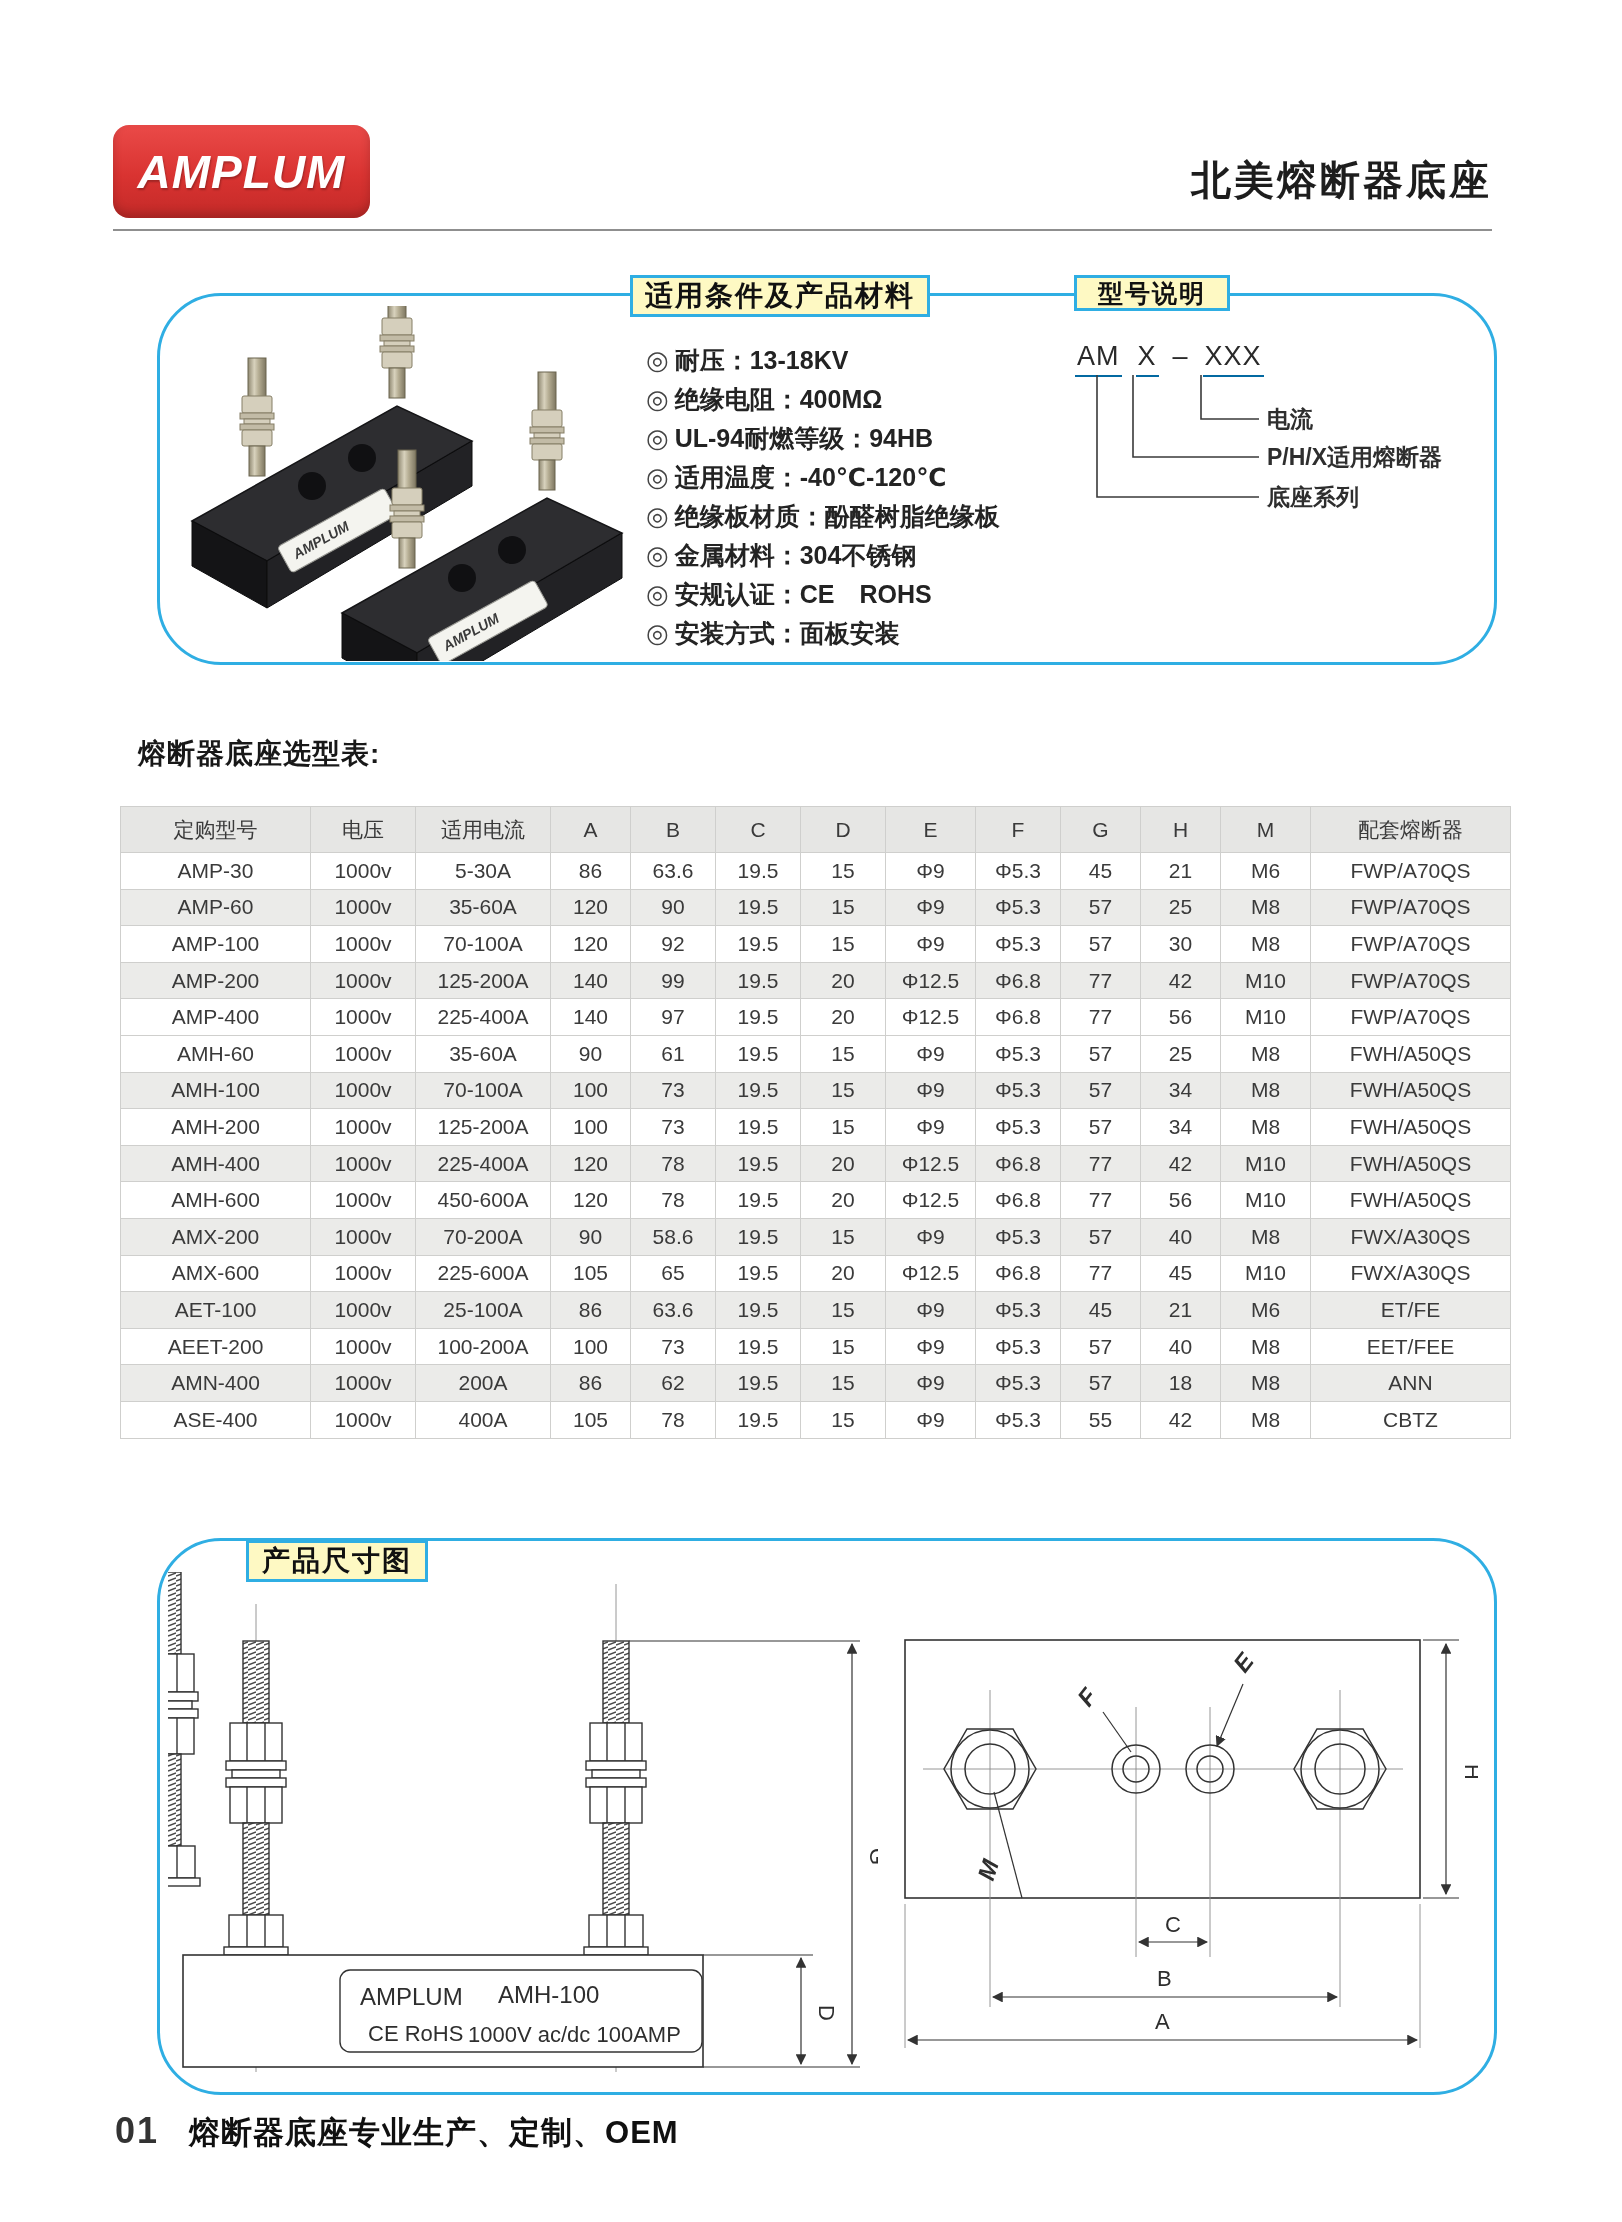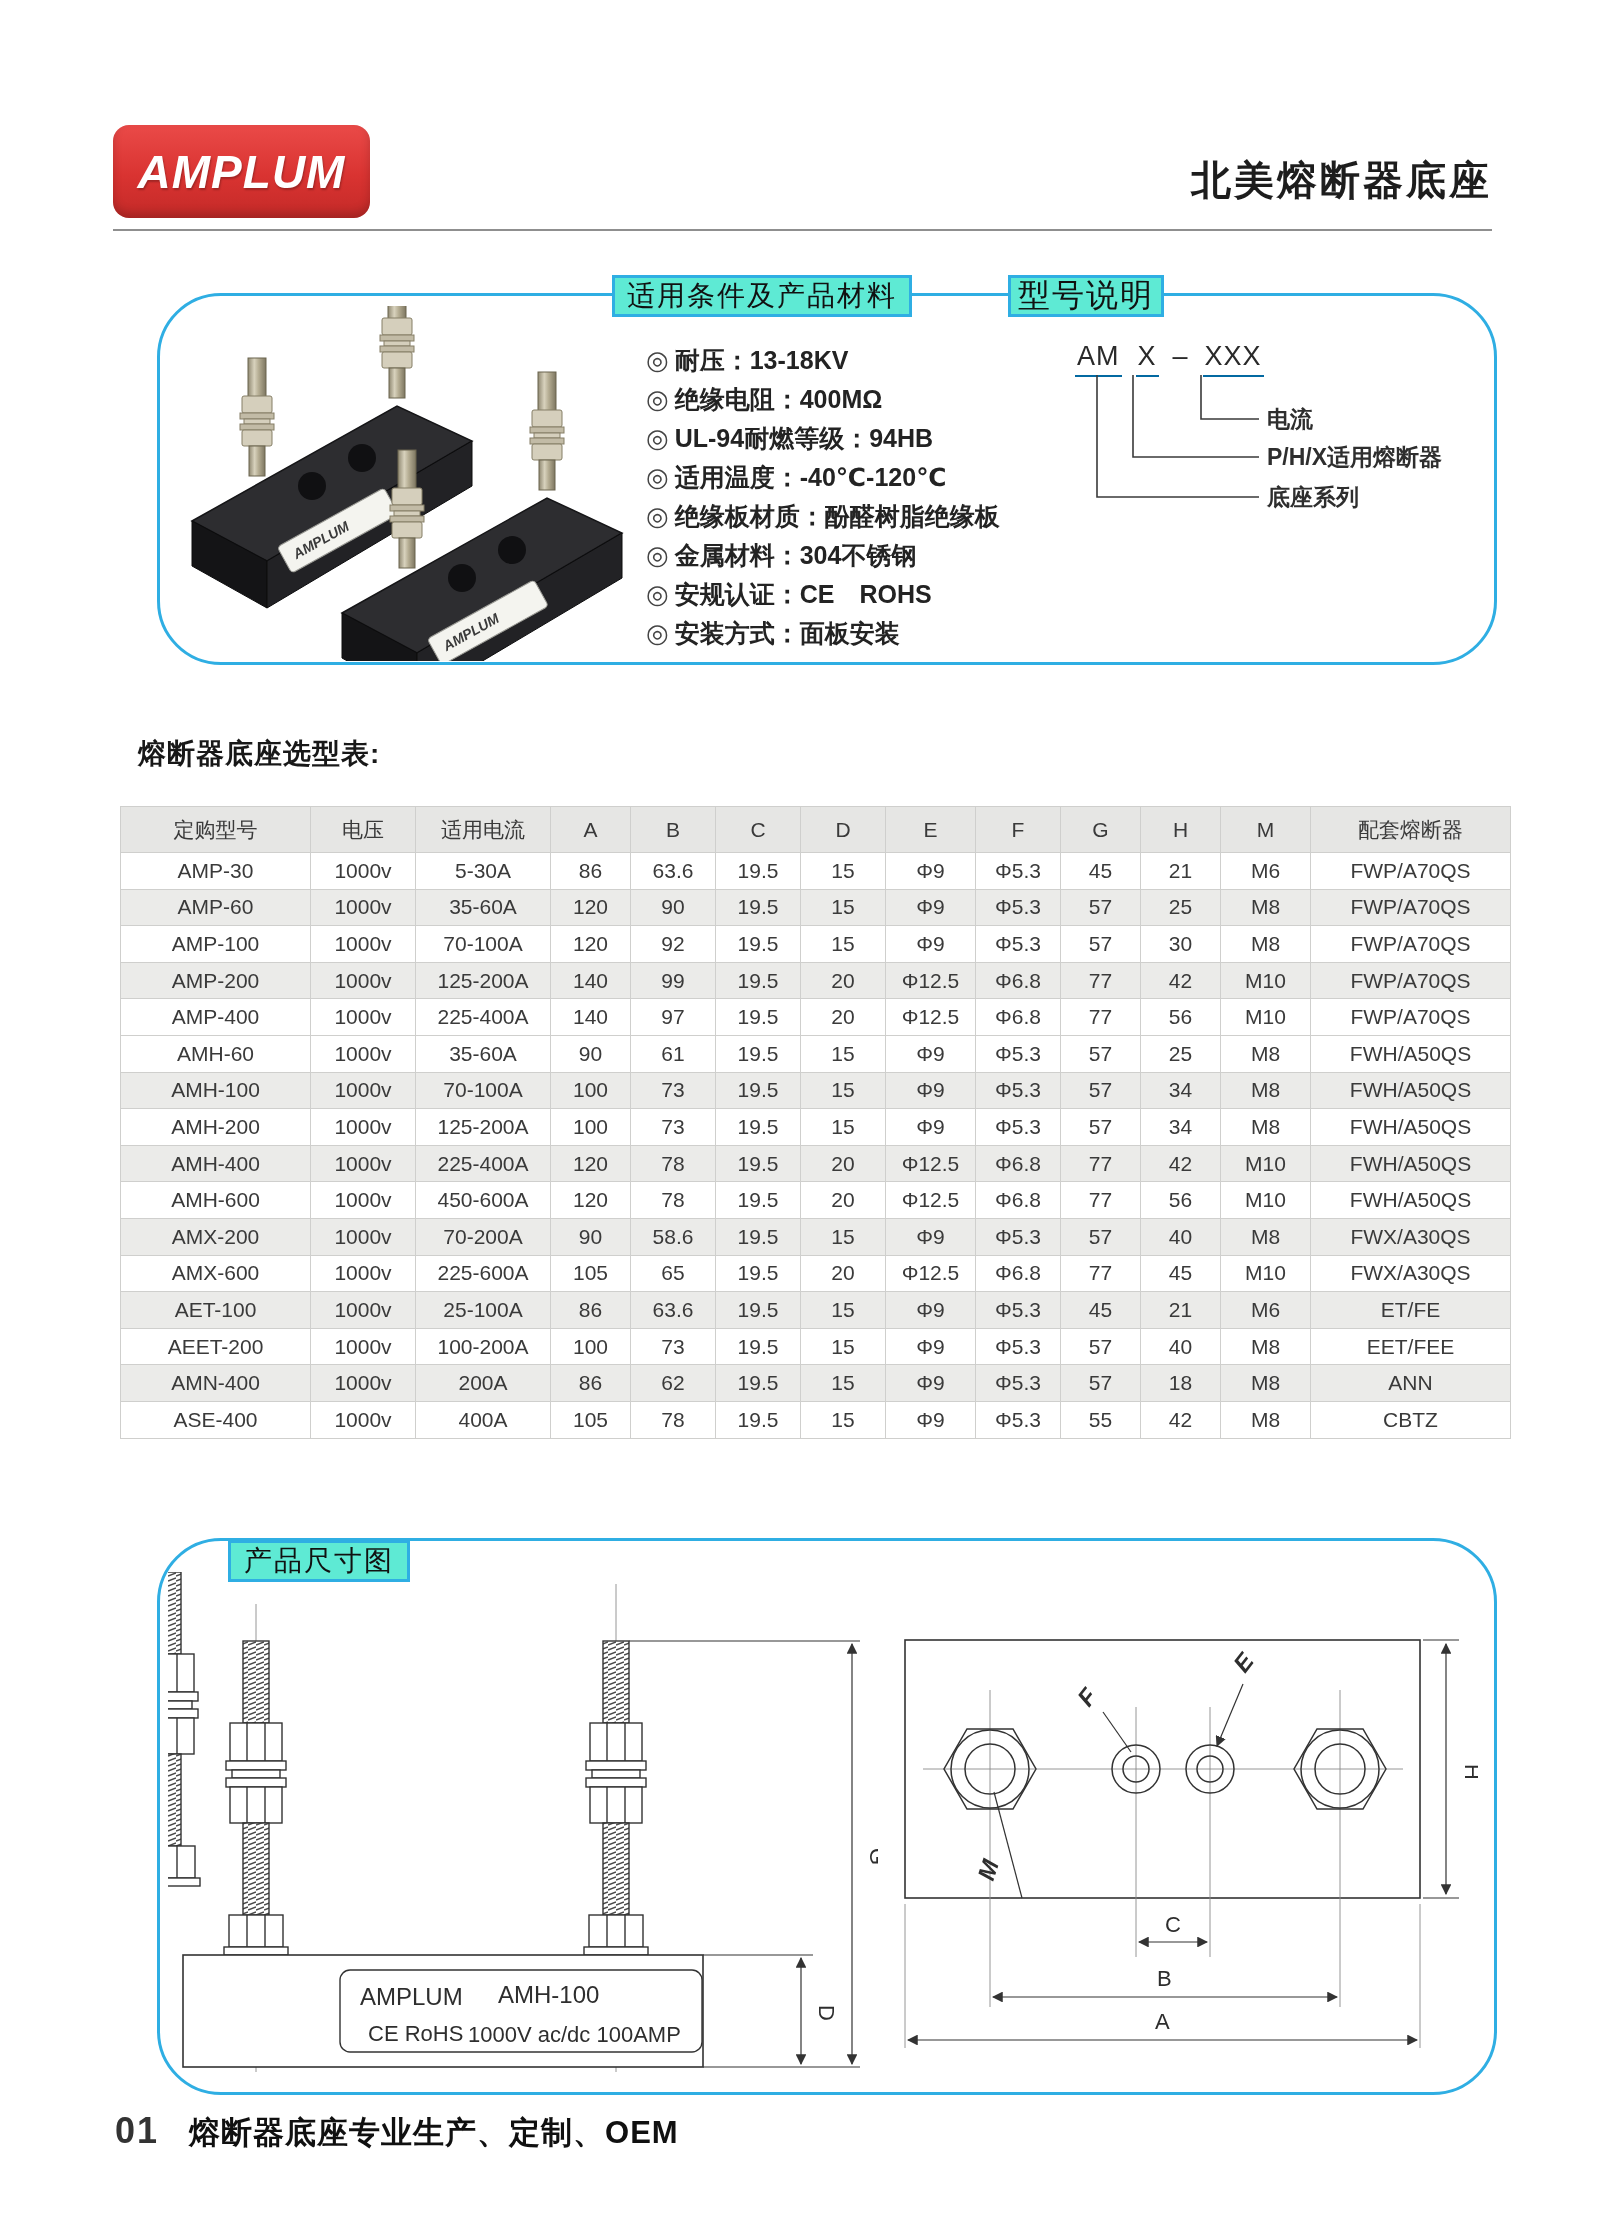--- a/index.html
+++ b/index.html
@@ -19,24 +19,24 @@
     display:flex;align-items:center;justify-content:center;box-shadow:inset 0 -5px 10px rgba(0,0,0,.18);}
   .logo span{color:#fff;font-style:italic;font-weight:700;font-size:46px;letter-spacing:1px;
     text-shadow:1px 2px 2px rgba(0,0,0,.25);}
   .page-title{position:absolute;right:130px;top:153px;font-size:40px;font-weight:700;color:#1d1d1d;letter-spacing:3px;}
   .header-rule{position:absolute;left:113px;top:229px;width:1379px;height:2px;background:#8f8f8f;}
 
   
   .round-box{position:absolute;border:3px solid var(--accent);border-radius:64px;z-index:1;background:#fff;}
   #box-products{left:157px;top:293px;width:1340px;height:372px;}
   #box-dimensions{left:157px;top:1538px;width:1340px;height:557px;}
-  .tag-box{position:absolute;z-index:2;background:#5eead4;border:3px solid var(--accent);
-    display:flex;align-items:center;justify-content:center;font-weight:400;color:#111;}
+  .tag-box{position:absolute;z-index:2;background:#fef9c3;border:3px solid var(--accent);
+    display:flex;align-items:center;justify-content:center;font-weight:700;color:#111;margin-left:18px;}
   #tag-conditions{left:612px;top:275px;width:300px;height:42px;font-size:28px;letter-spacing:2px;}
-  #tag-model{left:1008px;top:275px;width:156px;height:42px;font-size:32px;letter-spacing:2px;}
+  #tag-model{left:1056px;top:275px;width:156px;height:36px;font-size:25px;letter-spacing:2px;}
   #tag-dimension{left:228px;top:1540px;width:182px;height:42px;font-size:28px;letter-spacing:2px;}
 
   
   .photo{position:absolute;left:172px;top:306px;width:455px;height:355px;z-index:2;}
 
   
   .conditions{position:absolute;left:646px;top:341px;width:430px;z-index:2;list-style:none;}
   .conditions li{display:flex;align-items:center;height:39px;font-size:25px;font-weight:700;color:#232323;white-space:nowrap;}
   .conditions .bullet{font-size:26px;margin-right:6px;color:#444;font-weight:400;}
 

